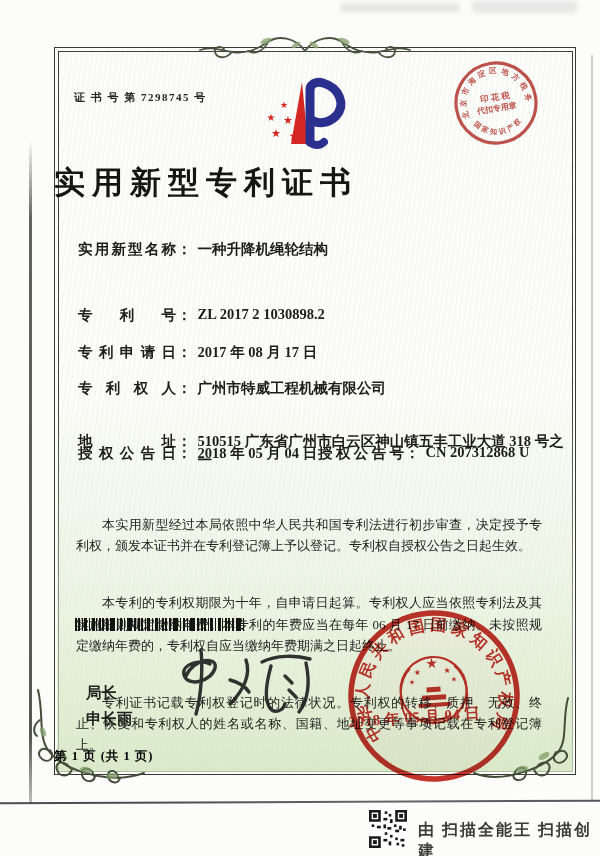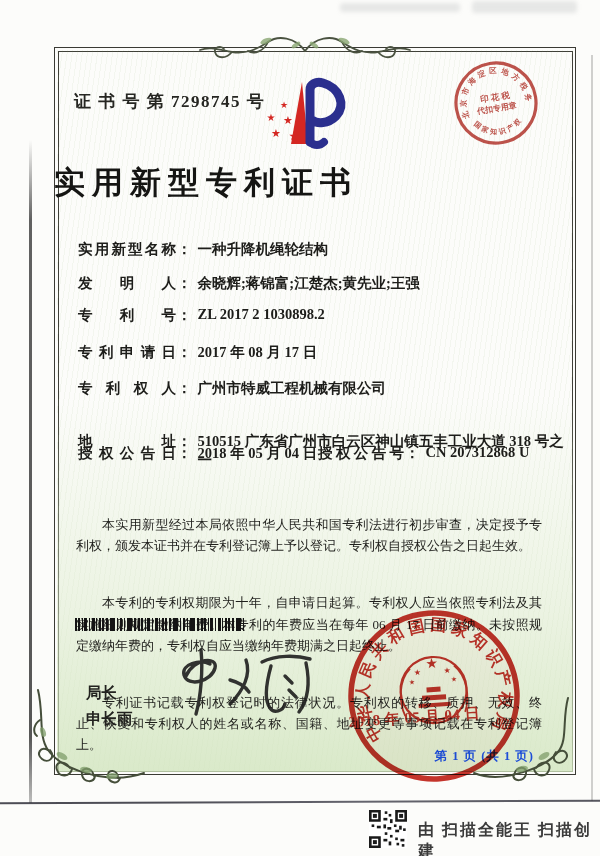--- a/index.html
+++ b/index.html
@@ -20,21 +20,21 @@
   
   .frame { position:absolute; left:54px; top:47px; width:522px; height:728px;
     border:1.8px solid #3a3a34; }
   .frame::before { content:""; position:absolute; inset:2.5px; border:1.2px solid #3f3f38; }
   .guilloche { position:absolute; left:57px; top:50px; width:516px; height:722px; pointer-events:none;
     background:
       linear-gradient(to bottom, rgba(235,243,227,0) 48%, rgba(219,234,202,.5) 78%, rgba(208,228,188,.78) 100%),
       repeating-linear-gradient(98deg, rgba(140,175,110,.08) 0 1px, rgba(0,0,0,0) 1px 5px); }
 
   
-  .cert-no { position:absolute; left:74px; top:90px; font-size:17px; font-weight:bold;
+  .cert-no { position:absolute; left:74px; top:90px; font-size:11px; font-weight:bold;
     letter-spacing:1.5px; color:#262622; }
   .title { position:absolute; left:54px; top:162px; width:522px; text-align:left;
     font-size:31px; font-weight:bold; letter-spacing:7px; color:#151513; }
 
   .row { position:absolute; left:78px; font-size:14.5px; color:#1d1d1a; white-space:nowrap; }
   .f-label { display:inline-block; width:98px; text-align:justify; text-align-last:justify;
     font-weight:bold; vertical-align:top; }
   .f-colon { font-weight:bold; margin:0 6px 0 1px; vertical-align:top; }
   .f-value { display:inline-block; font-weight:600; vertical-align:top; white-space:pre-line; max-width:380px;font-family:Liberation Serif, serif; }
   .row.r0{top:240px} .row.r1{top:274px} .row.r2{top:306px} .row.r3{top:343px}
@@ -46,22 +46,22 @@
   .paras p { text-indent:2em; font-weight:500;margin-top:36px; }
 
   .barcode { position:absolute; left:75px; top:618px; width:170px; height:13px;
     background:
       repeating-linear-gradient(90deg,#141414 0 1.5px,transparent 1.5px 3.5px,#141414 3.5px 5px,transparent 5px 7px),
       repeating-linear-gradient(90deg,#141414 0 2px,transparent 2px 9px); }
 
   .director { position:absolute; left:86px; top:680px; font-size:15.5px; font-weight:bold;
     color:#22221f; line-height:26px; }
   .signature { position:absolute; left:158px; top:644px; opacity:.9; }
-  .page-info { position:absolute; left:54px; top:748px; width:480px; text-align:right;
-    font-size:12.5px; font-weight:bold; letter-spacing:1px; color:#1d4ed8; }
+  .page-info { position:absolute; left:54px; top:748px; width:480px; text-align:left;
+    font-size:12.5px; font-weight:bold; letter-spacing:1px; color:#000000; }
 
   .office-seal { position:absolute; left:342px; top:604px; transform:rotate(-4deg);
     mix-blend-mode:multiply; opacity:.93; }
   .tax-seal { position:absolute; left:448px; top:55px; transform:rotate(-9deg);
     mix-blend-mode:multiply; opacity:.85; }
 
   .ornament { position:absolute; pointer-events:none; }
   .orn-top { left:196px; top:29px; }
   .orn-bl { left:28px; top:686px; }
   .orn-br { left:472px; top:694px; }
@@ -143,23 +143,20 @@
       <text x="30" y="48" font-size="11">★</text>
       <text x="18" y="61" font-size="11">★</text>
       <text x="36" y="64" font-size="12">★</text>
     </g>
   </svg>
 
   <div class="title">实用新型专利证书</div>
 
   <div class="row r0">
     <span class="f-label">实用新型名称</span><span class="f-colon">：</span><span class="f-value">一种升降机绳轮结构</span>
-  </div>
-  <div class="row r1">
-    <span class="f-label">发明人</span><span class="f-colon">：</span><span class="f-value">余晓辉;蒋锦富;江楚杰;黄先业;王强</span>
   </div>
   <div class="row r2">
     <span class="f-label">专利号</span><span class="f-colon">：</span><span class="f-value">ZL 2017 2 1030898.2</span>
   </div>
   <div class="row r3">
     <span class="f-label">专利申请日</span><span class="f-colon">：</span><span class="f-value">2017 年 08 月 17 日</span>
   </div>
   <div class="row r4">
     <span class="f-label">专利权人</span><span class="f-colon">：</span><span class="f-value">广州市特威工程机械有限公司</span>
   </div>

